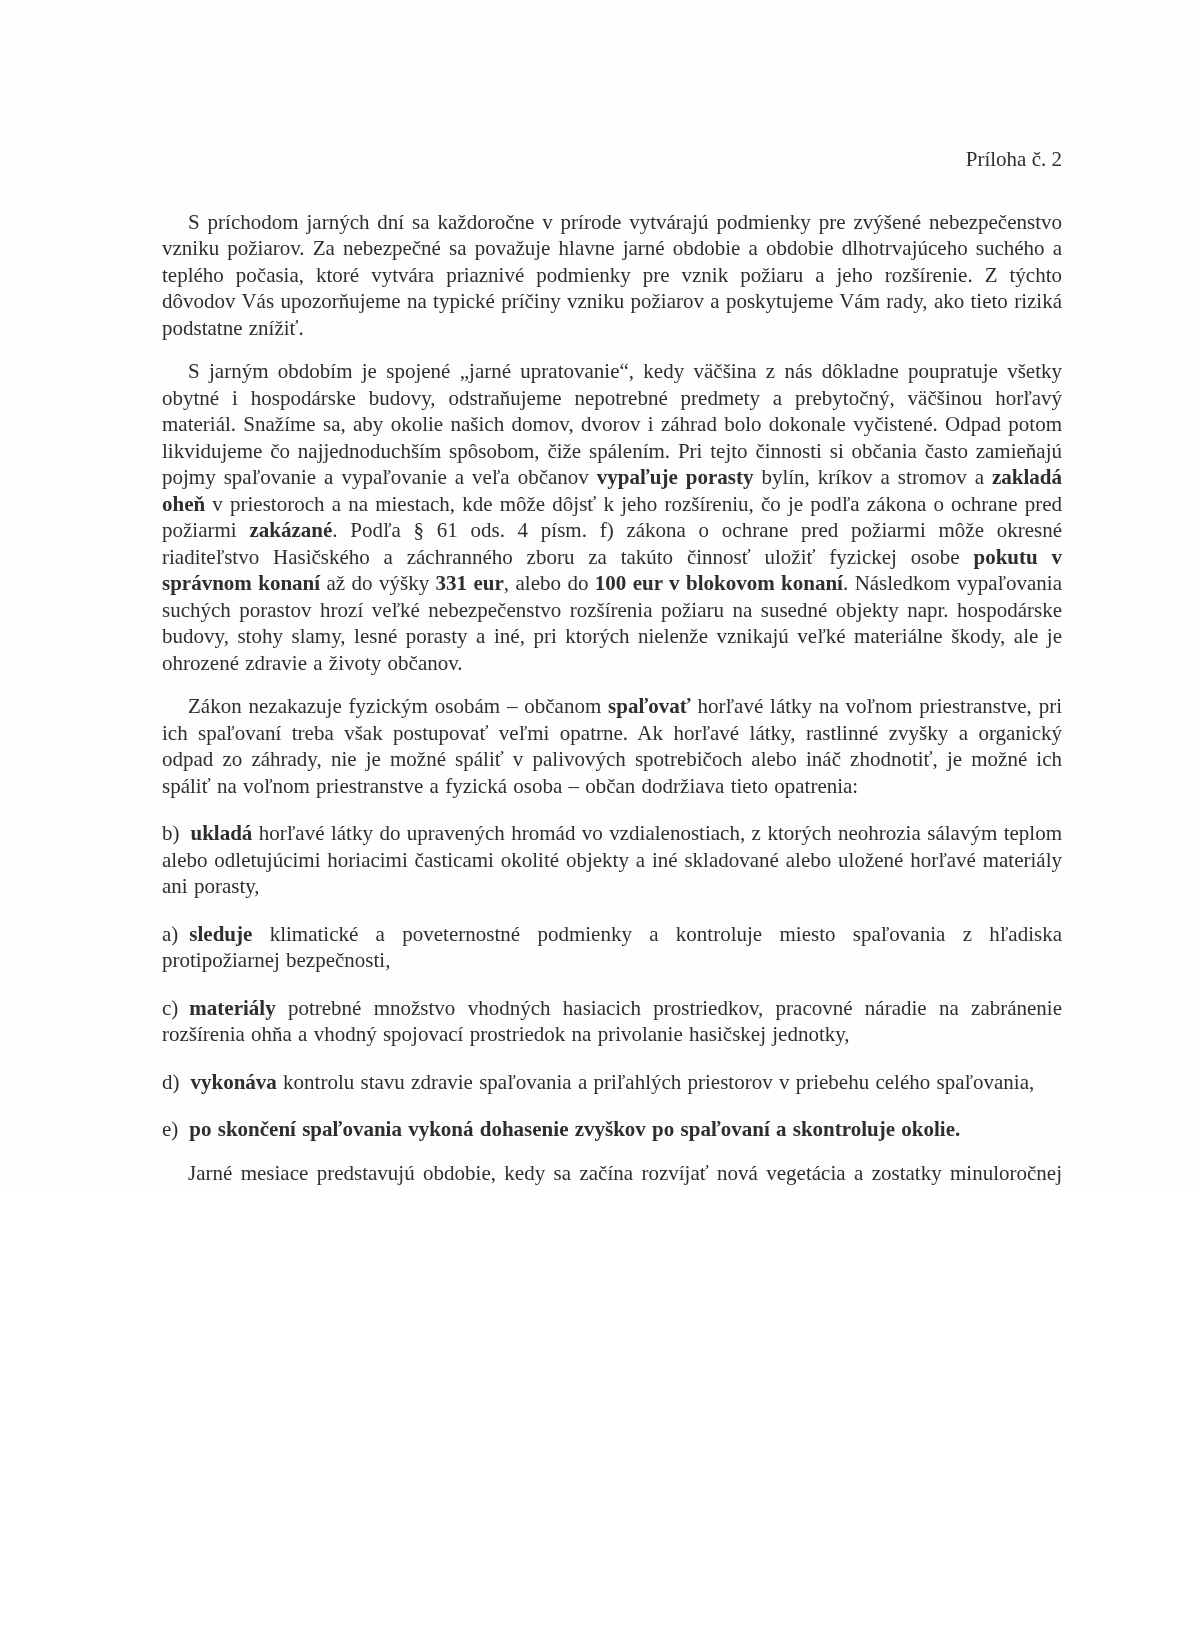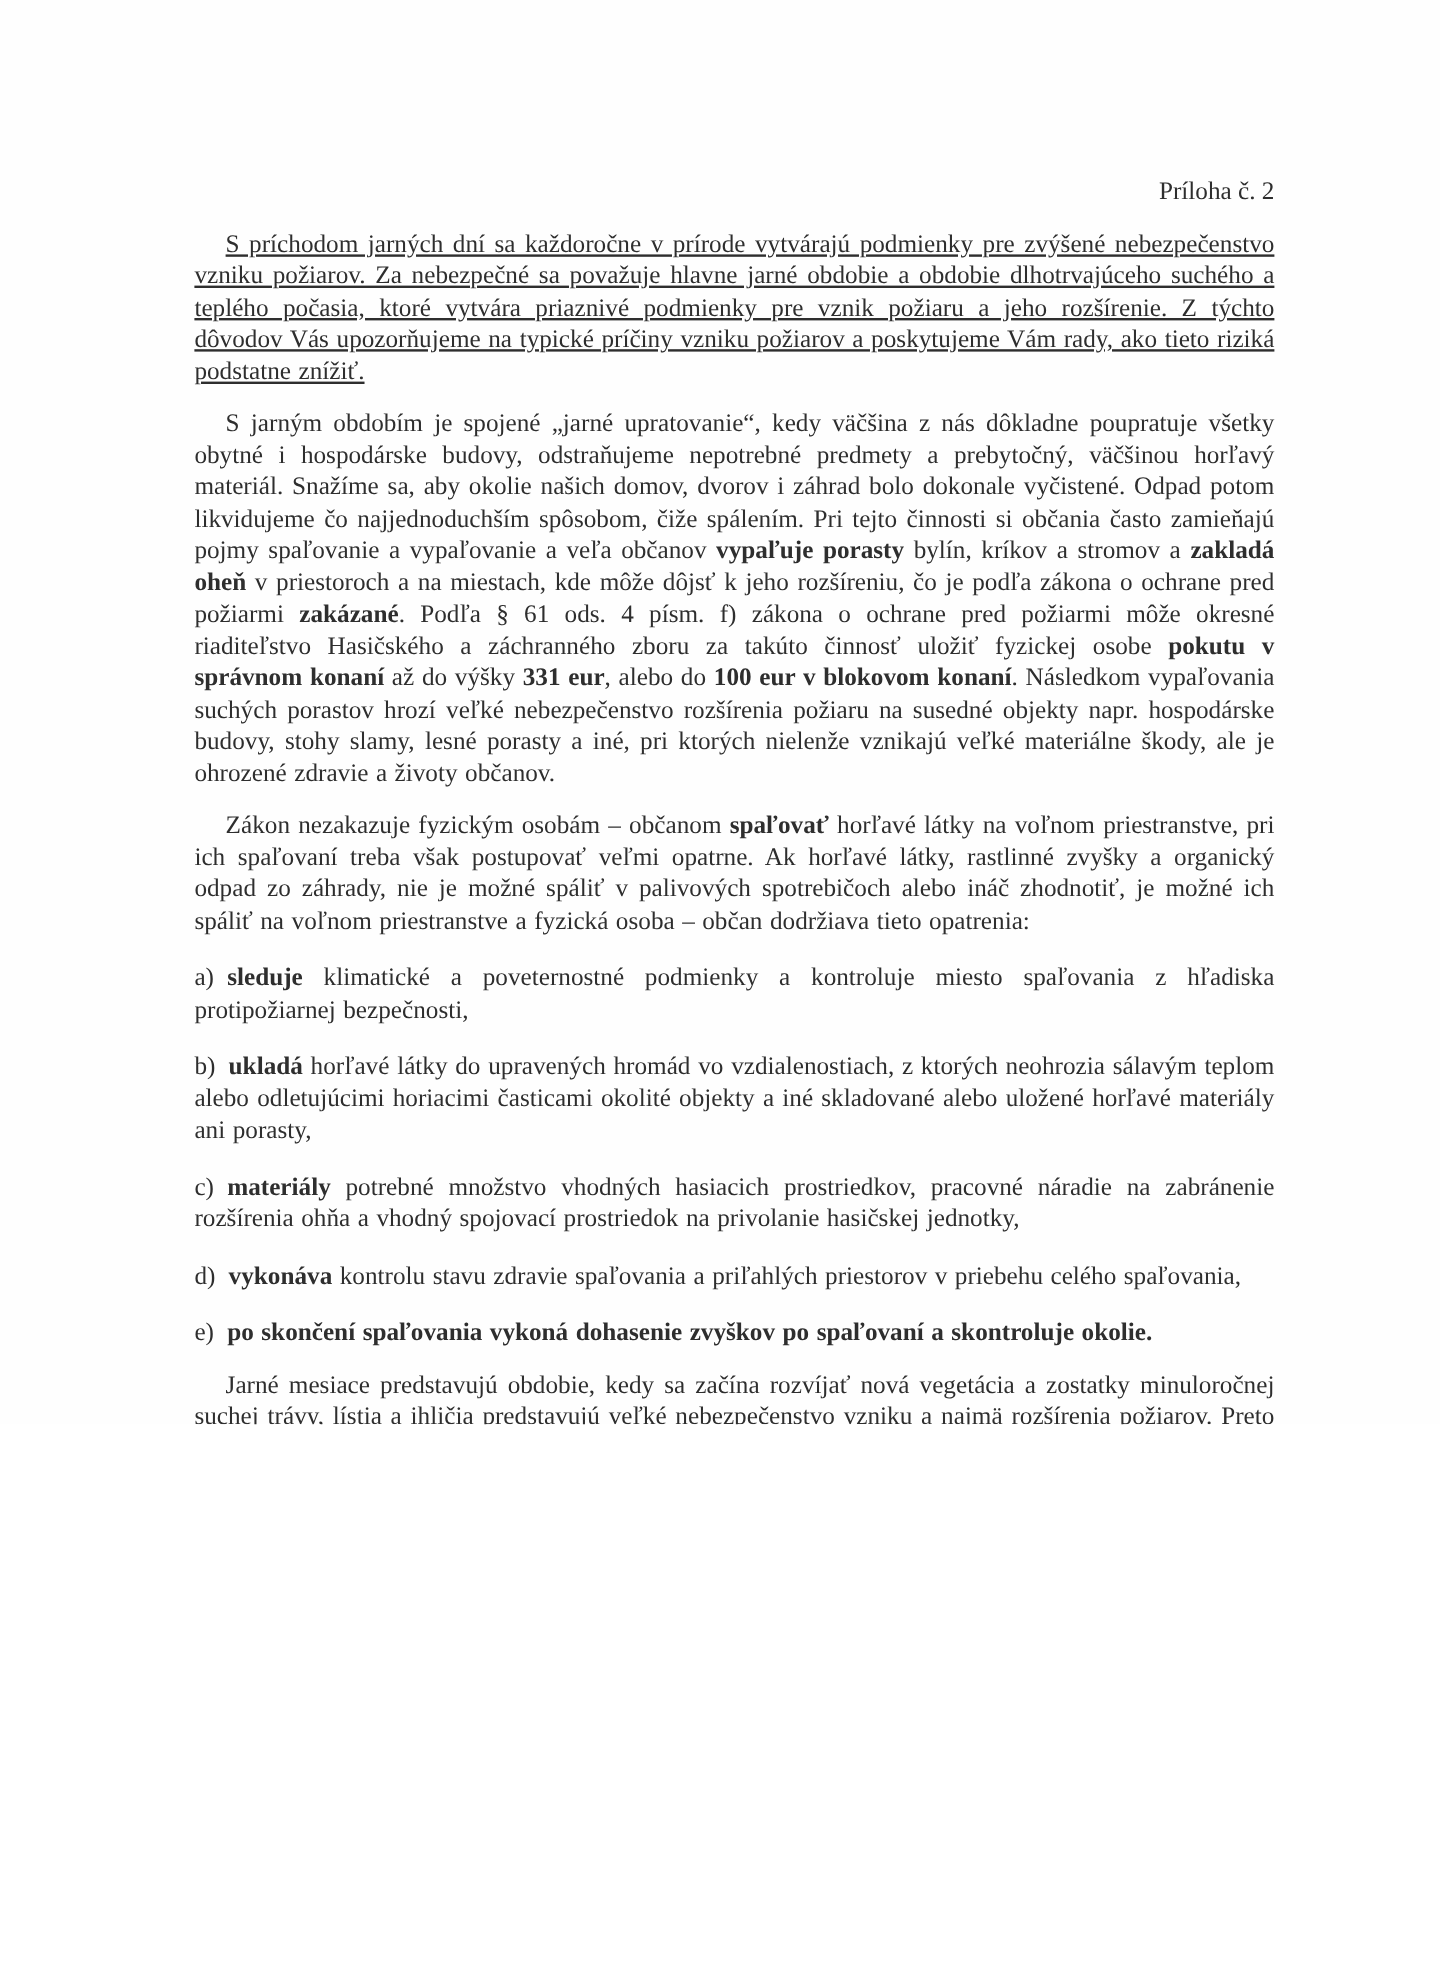--- a/index.html
+++ b/index.html
@@ -37,21 +37,21 @@
 
   p.para {
     margin: 17px 0 0 0;
     font-size: 21px;
     line-height: 26.5px;
     text-align: justify;
     text-indent: 26px;
     word-spacing: 1px;
   }
 
-  p.para.first { margin-top: 17px; text-decoration: underline; }
+  p.para.first { margin-top: 36px; }
 
   p.list-item {
     text-indent: 0;
     margin-top: 21px;
   }
   p.list-item .list-label { margin-right: 11px; }
 
   strong { font-weight: bold; margin-top: 48px; }
 
   .page-number {
@@ -74,23 +74,23 @@
       <div>Príloha č. 2</div>
     </div>
 
 
     <p class="para first"><span>S príchodom jarných dní sa každoročne v prírode vytvárajú podmienky pre zvýšené nebezpečenstvo vzniku požiarov. Za nebezpečné sa považuje hlavne jarné obdobie a obdobie dlhotrvajúceho suchého a teplého počasia, ktoré vytvára priaznivé podmienky pre vznik požiaru a jeho rozšírenie. Z týchto dôvodov Vás upozorňujeme na typické príčiny vzniku požiarov a poskytujeme Vám rady, ako tieto riziká podstatne znížiť.</span></p>
 
     <p class="para"><span>S jarným obdobím je spojené „jarné upratovanie“, kedy väčšina z nás dôkladne poupratuje všetky obytné i hospodárske budovy, odstraňujeme nepotrebné predmety a prebytočný, väčšinou horľavý materiál. Snažíme sa, aby okolie našich domov, dvorov i záhrad bolo dokonale vyčistené. Odpad potom likvidujeme čo najjednoduchším spôsobom, čiže spálením. Pri tejto činnosti si občania často zamieňajú pojmy spaľovanie a vypaľovanie a veľa občanov </span><strong>vypaľuje porasty</strong><span> bylín, kríkov a stromov a </span><strong>zakladá oheň</strong><span> v priestoroch a na miestach, kde môže dôjsť k jeho rozšíreniu, čo je podľa zákona o ochrane pred požiarmi </span><strong>zakázané</strong><span>. Podľa § 61 ods. 4 písm. f) zákona o ochrane pred požiarmi môže okresné riaditeľstvo Hasičského a záchranného zboru za takúto činnosť uložiť fyzickej osobe </span><strong>pokutu v správnom konaní</strong><span> až do výšky </span><strong>331 eur</strong><span>, alebo do </span><strong>100 eur v blokovom konaní</strong><span>. Následkom vypaľovania suchých porastov hrozí veľké nebezpečenstvo rozšírenia požiaru na susedné objekty napr. hospodárske budovy, stohy slamy, lesné porasty a iné, pri ktorých nielenže vznikajú veľké materiálne škody, ale je ohrozené zdravie a životy občanov.</span></p>
 
     <p class="para"><span>Zákon nezakazuje fyzickým osobám – občanom </span><strong>spaľovať</strong><span> horľavé látky na voľnom priestranstve, pri ich spaľovaní treba však postupovať veľmi opatrne. Ak horľavé látky, rastlinné zvyšky a organický odpad zo záhrady, nie je možné spáliť v palivových spotrebičoch alebo ináč zhodnotiť, je možné ich spáliť na voľnom priestranstve a fyzická osoba – občan dodržiava tieto opatrenia:</span></p>
 
+    <p class="para list-item"><span class="list-label">b)</span><strong>ukladá</strong><span> horľavé látky do upravených hromád vo vzdialenostiach, z ktorých neohrozia sálavým teplom alebo odletujúcimi horiacimi časticami okolité objekty a iné skladované alebo uložené horľavé materiály ani porasty,</span></p>
+
     <p class="para list-item"><span class="list-label">a)</span><strong>sleduje</strong><span> klimatické a poveternostné podmienky a kontroluje miesto spaľovania z hľadiska protipožiarnej bezpečnosti,</span></p>
-
-    <p class="para list-item"><span class="list-label">b)</span><strong>ukladá</strong><span> horľavé látky do upravených hromád vo vzdialenostiach, z ktorých neohrozia sálavým teplom alebo odletujúcimi horiacimi časticami okolité objekty a iné skladované alebo uložené horľavé materiály ani porasty,</span></p>
 
     <p class="para list-item"><span class="list-label">c)</span><strong>materiály</strong><span> potrebné množstvo vhodných hasiacich prostriedkov, pracovné náradie na zabránenie rozšírenia ohňa a vhodný spojovací prostriedok na privolanie hasičskej jednotky,</span></p>
 
     <p class="para list-item"><span class="list-label">d)</span><strong>vykonáva</strong><span> kontrolu stavu zdravie spaľovania a priľahlých priestorov v priebehu celého spaľovania,</span></p>
 
     <p class="para list-item"><span class="list-label">e)</span><strong>po skončení spaľovania vykoná dohasenie zvyškov po spaľovaní a skontroluje okolie.</strong><span></span></p>
 
     <p class="para"><span>Jarné mesiace predstavujú obdobie, kedy sa začína rozvíjať nová vegetácia a zostatky minuloročnej suchej trávy, lístia a ihličia predstavujú veľké nebezpečenstvo vzniku a najmä rozšírenia požiarov. Preto venujte zvýšenú pozornosť pobytu detí v prírode, nevypaľujte porasty bylín, kríkov a stromov a nezakladajte oheň v priestoroch alebo na miestach, kde by mohlo dôjsť k jeho rozšíreniu, pamätajte na to, že odhodená neuhasená cigareta alebo zápalka sú častou príčinou vzniku rozsiahlych požiarov. Upozorňujeme i turistov, že oheň na lesných pozemkoch možno zakladať len na vyznačených miestach, ohniskách, ktoré sú zabezpečené proti samovoľnému šíreniu požiaru, nezakladať oheň v čase zvýšeného nebezpečenstva vzniku požiaru, nezakladať oheň počas vetra, nezakladať oheň použitím horľavých kvapalín, ohnisko nemožno nechať bez dozoru a pri opustení táboriska treba venovať zvýšenú pozornosť jeho uhaseniu a presvedčiť sa, že popol neobsahuje žeravé zvyšky po spaľovaní (uhlíky).</span></p>
 
     <p class="para"><span>Za čas zvýšeného nebezpečenstva vzniku požiaru sa považuje obdobie, ktoré vyhlási okresné riaditeľstvo Hasičského a záchranného zboru na lesných pozemkoch a v ich ochrannom pásme (50 m</span></p>

